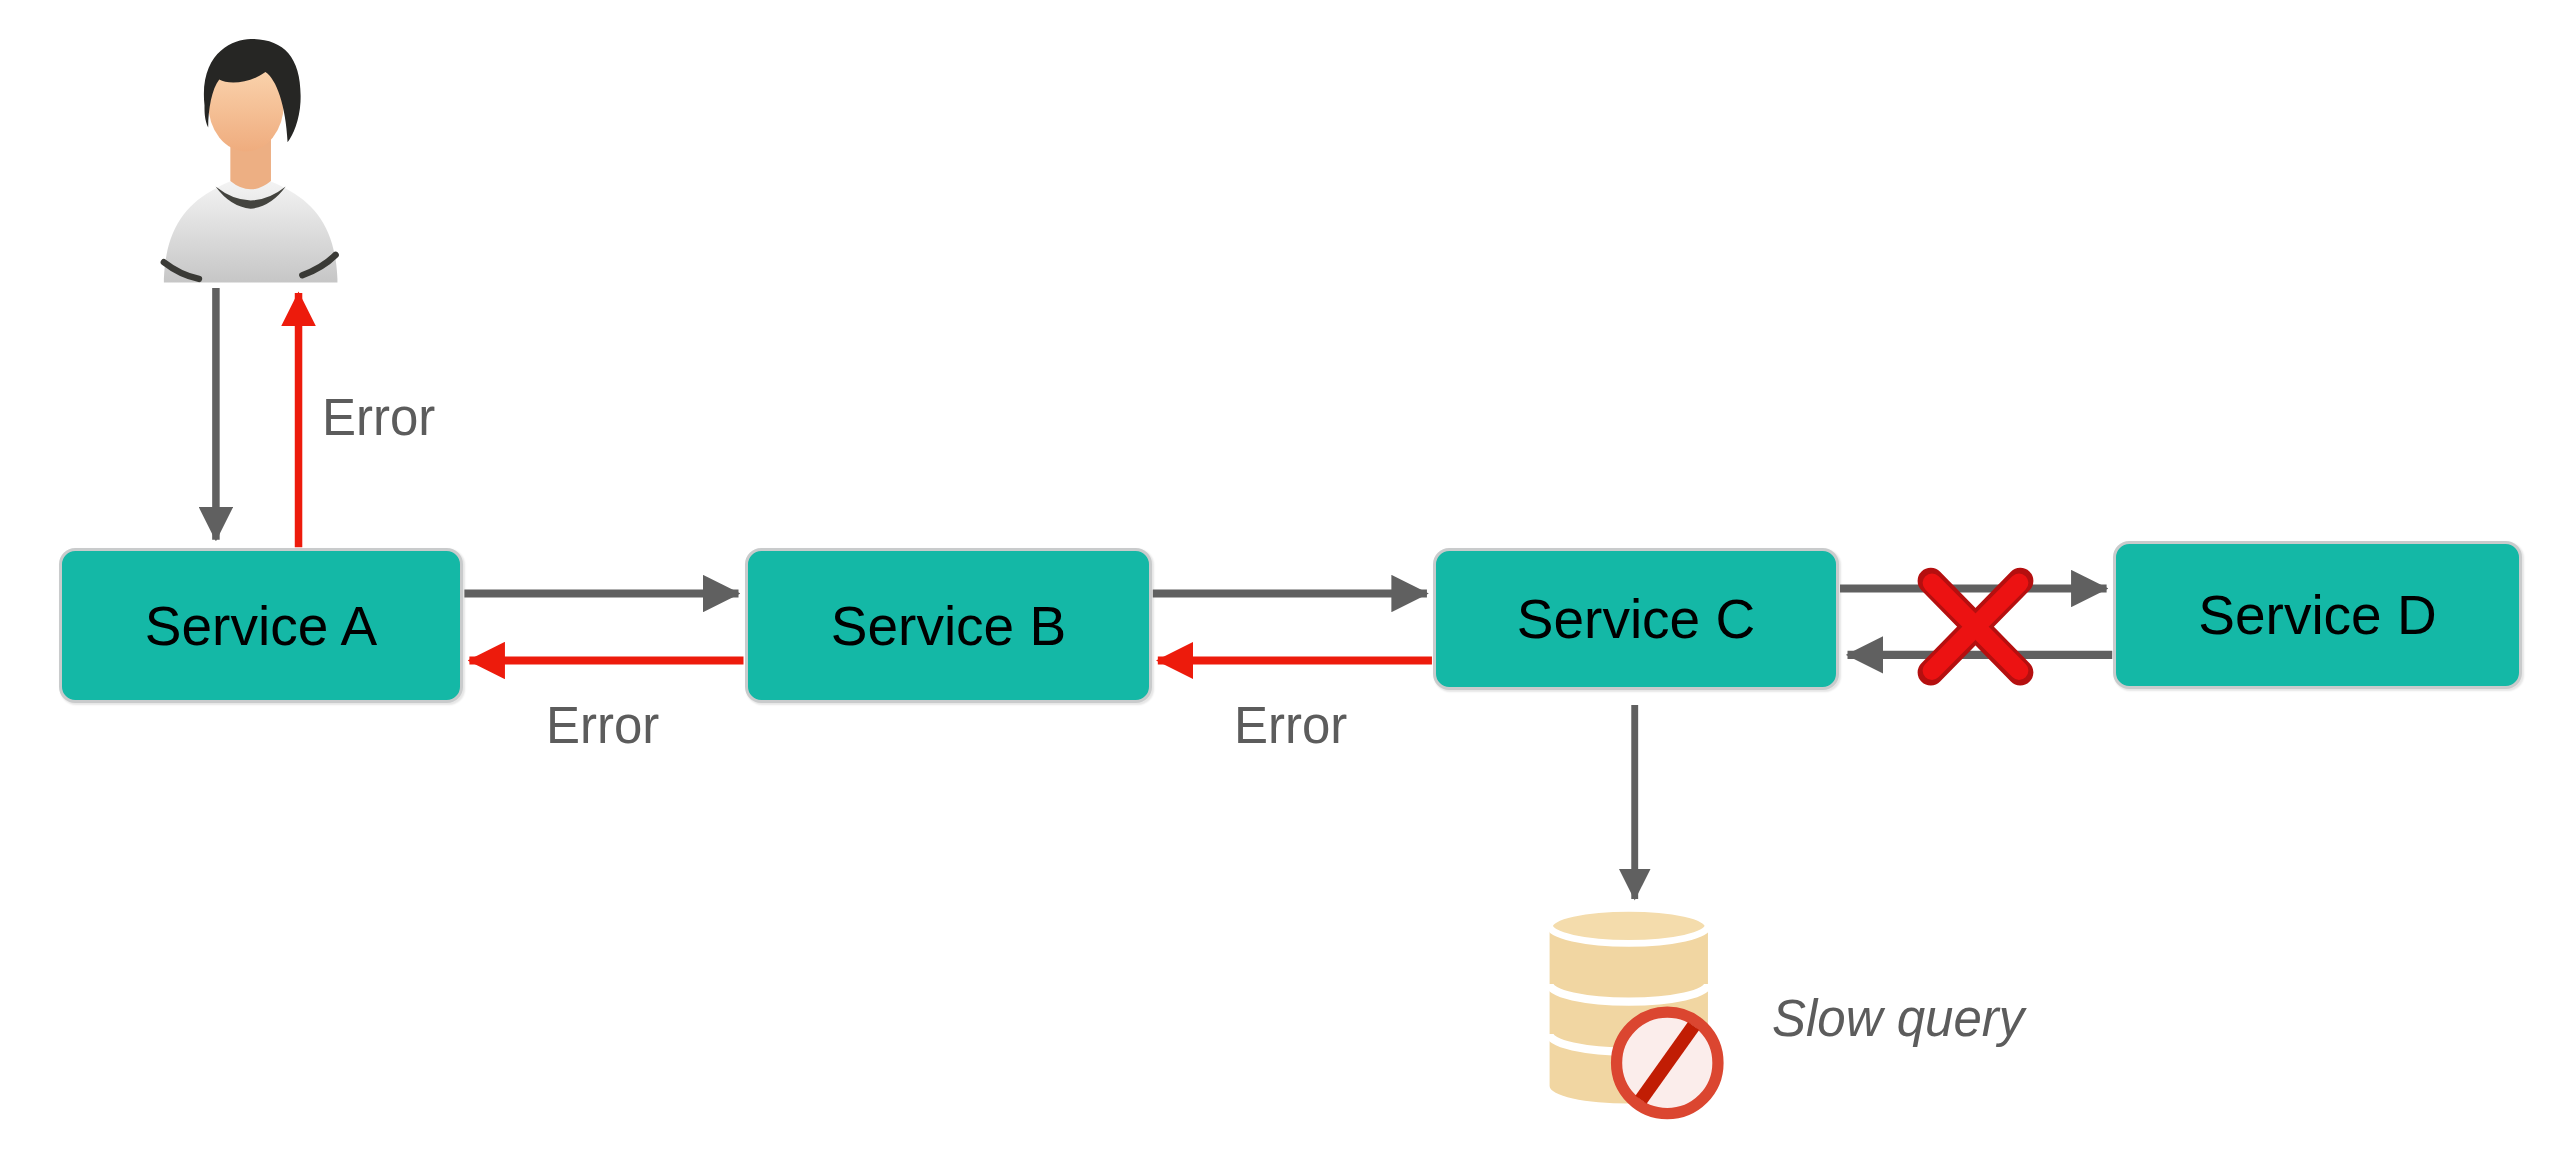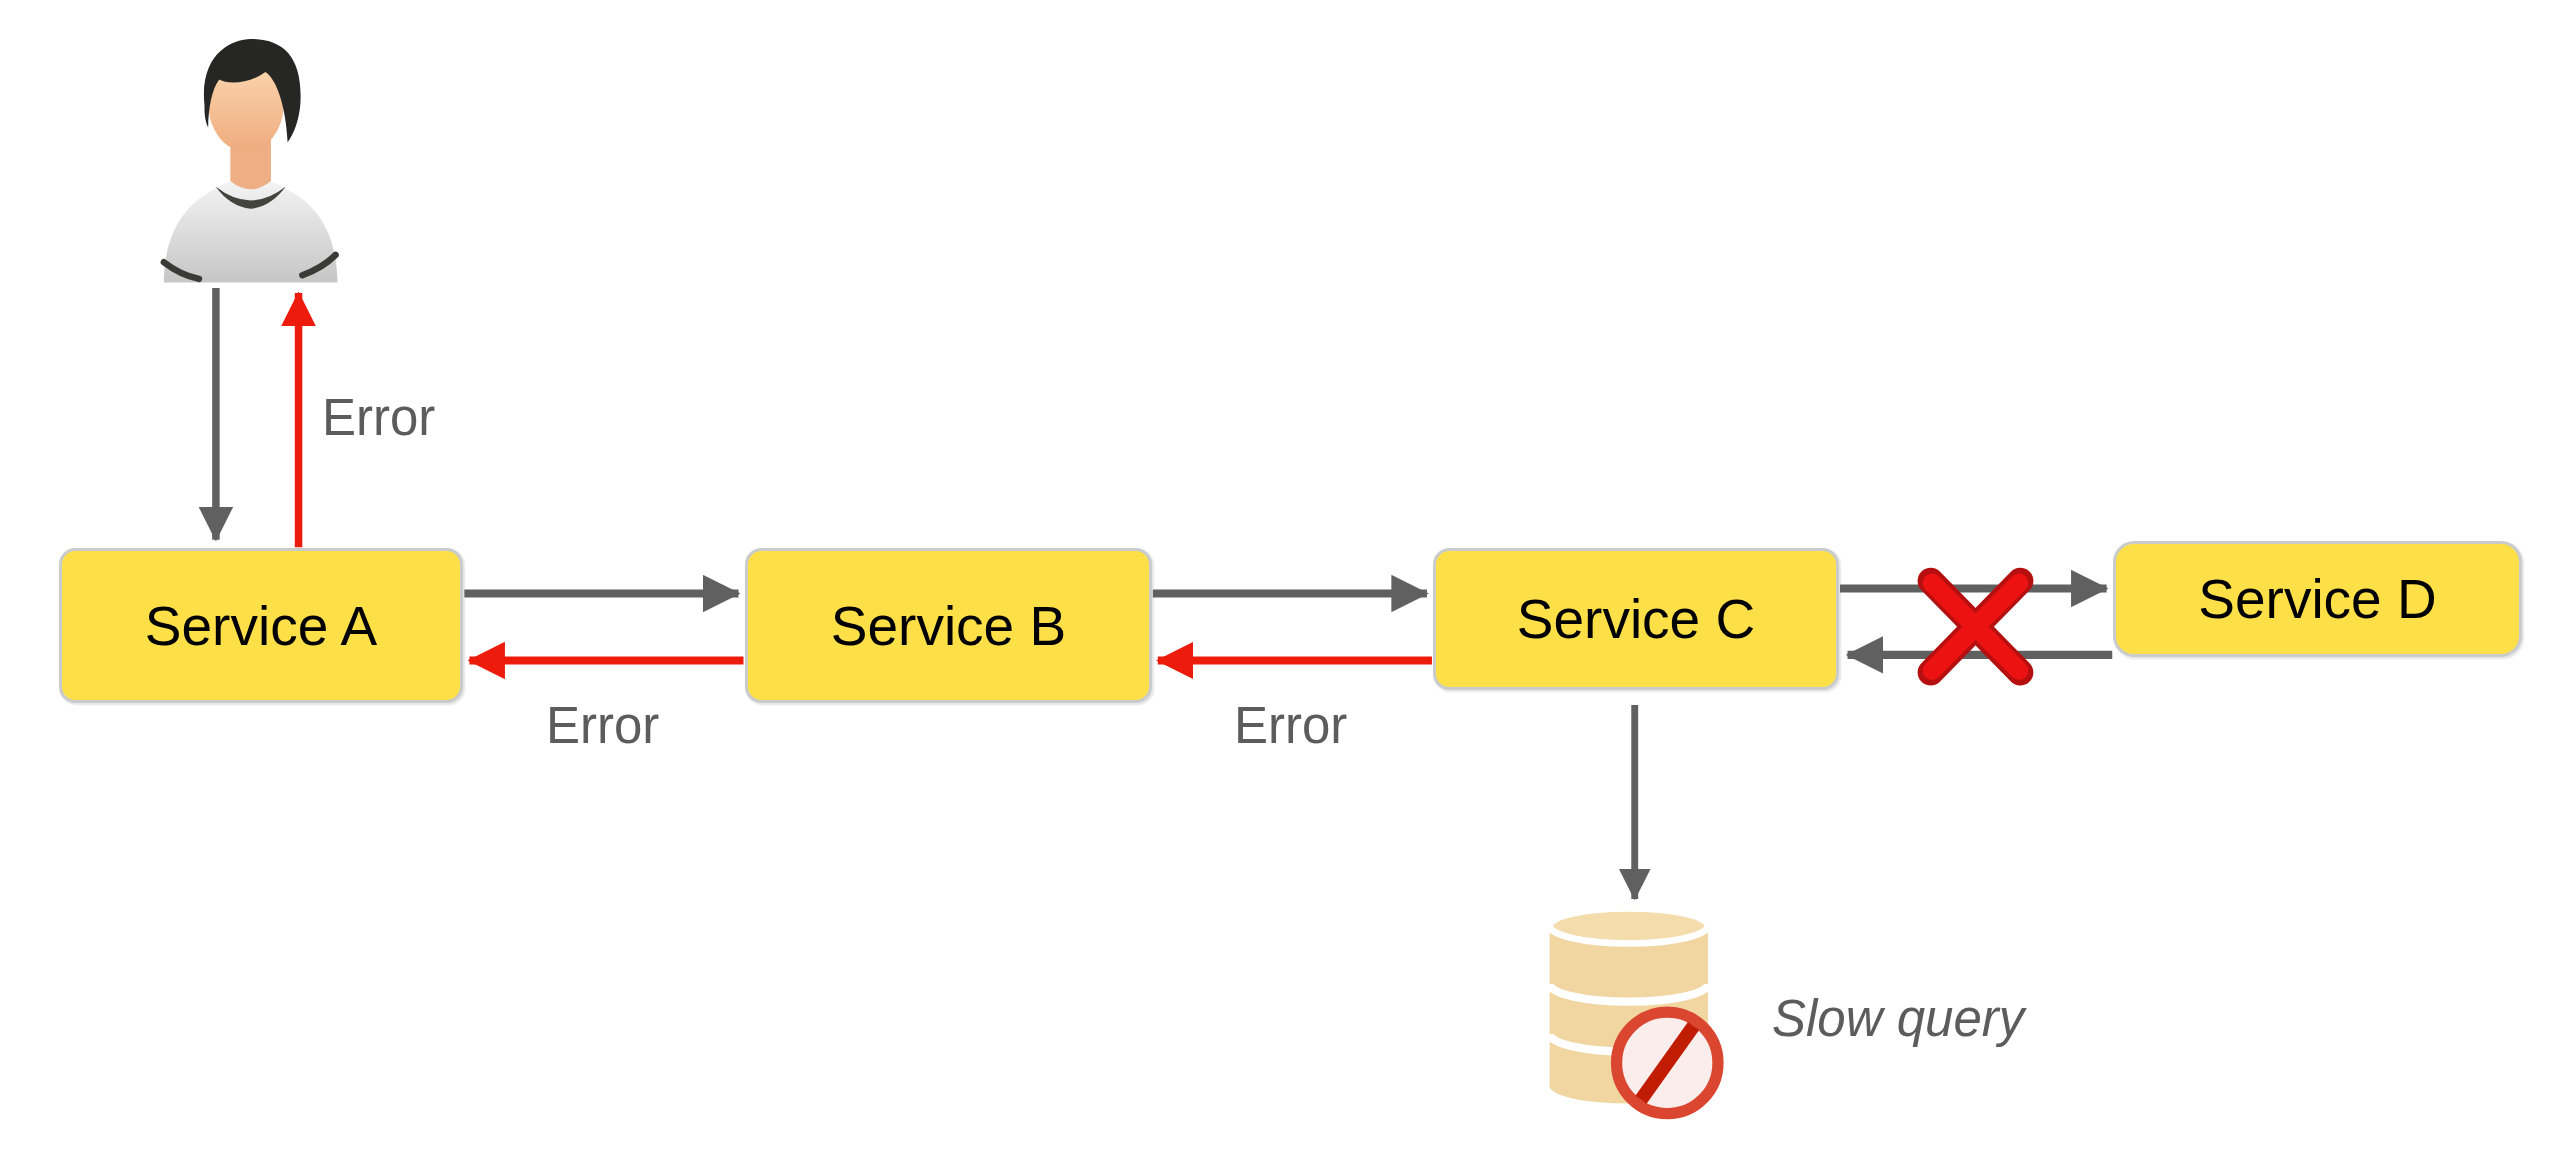--- a/index.html
+++ b/index.html
@@ -6,36 +6,36 @@
   .scene{
     position:relative;
     width:2576px;height:1157px;
     background:#ffffff;
     font-family:"Liberation Sans","DejaVu Sans",sans-serif;
     overflow:hidden;
   }
   .node{
     position:absolute;
     box-sizing:border-box;
-    background:#fde047;
+    background:#14b8a6;
     border:3.1px solid #C9CBCC;
     border-radius:16.3px;
     box-shadow:1.3px 1.9px 1.9px rgba(0,0,0,0.10);
     display:flex;align-items:center;justify-content:center;
   }
   .node span{
     font-size:55px;
     color:#000000;
     letter-spacing:0px;
     white-space:nowrap;
   }
   #node-a{left:59px;top:548px;width:404px;height:155px;}
   #node-b{left:745px;top:548px;width:407px;height:155px;}
   #node-c{left:1433px;top:548px;width:406px;height:142px;}
-  #node-d{left:2113px;top:541px;width:409px;height:116px;border-radius:21px;}
+  #node-d{left:2113px;top:541px;width:409px;height:148px;}
 
   .edge-label{
     position:absolute;
     font-size:51px;
     line-height:1;
     color:#5C5C5C;
     white-space:nowrap;
     text-align:right;
   }
   #label-error-user{left:322px;top:392px;}

